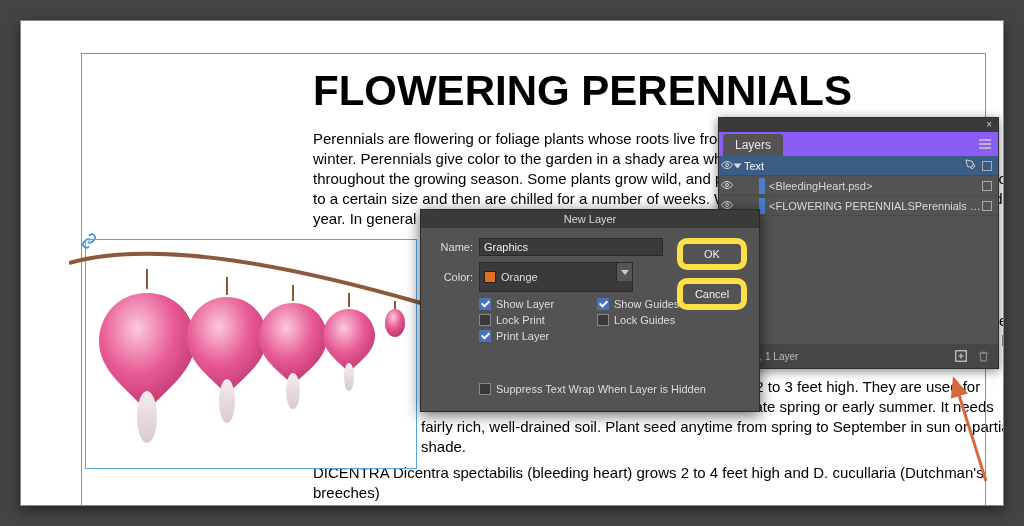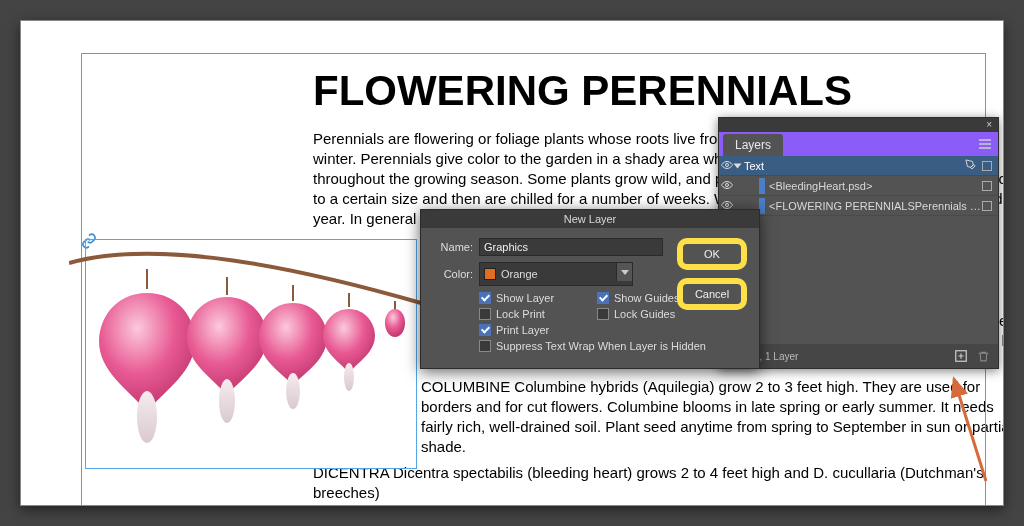--- a/index.html
+++ b/index.html
@@ -211,21 +211,21 @@
     height:18px;
     padding:0 4px;
     font-size:11px;
   }
   .color-sel {
     flex:1;
     display:flex;
     align-items:center;
     background:#3a3a3a;
     border:1px solid #2a2a2a;
-    height:24px;
+    height:30px;
     padding:0 4px;
     position:relative;
   }
   .color-swatch {
     width:12px; height:12px;
     background:#e07020;
     border:1px solid #222;
     margin-right:5px;
   }
   .color-dd {
@@ -267,21 +267,21 @@
   }
   .ck-box.checked { background:#4a72b8; border-color:#4a72b8; }
   .ck-box.checked::after {
     content:"";
     width:3px; height:6px;
     border:solid #fff;
     border-width:0 2px 2px 0;
     transform:rotate(45deg);
     margin-top:-2px;
   }
-  .wide { width:260px; }
+  .wide { width:260px;margin-top:37px; }
   .btn-col {
     position:absolute;
     right:12px; top:10px;
     display:flex;
     flex-direction:column;
   }
   .dlg-btn {
     width:70px; height:32px;
     border:6px solid #fde047;
     border-radius:10px;

